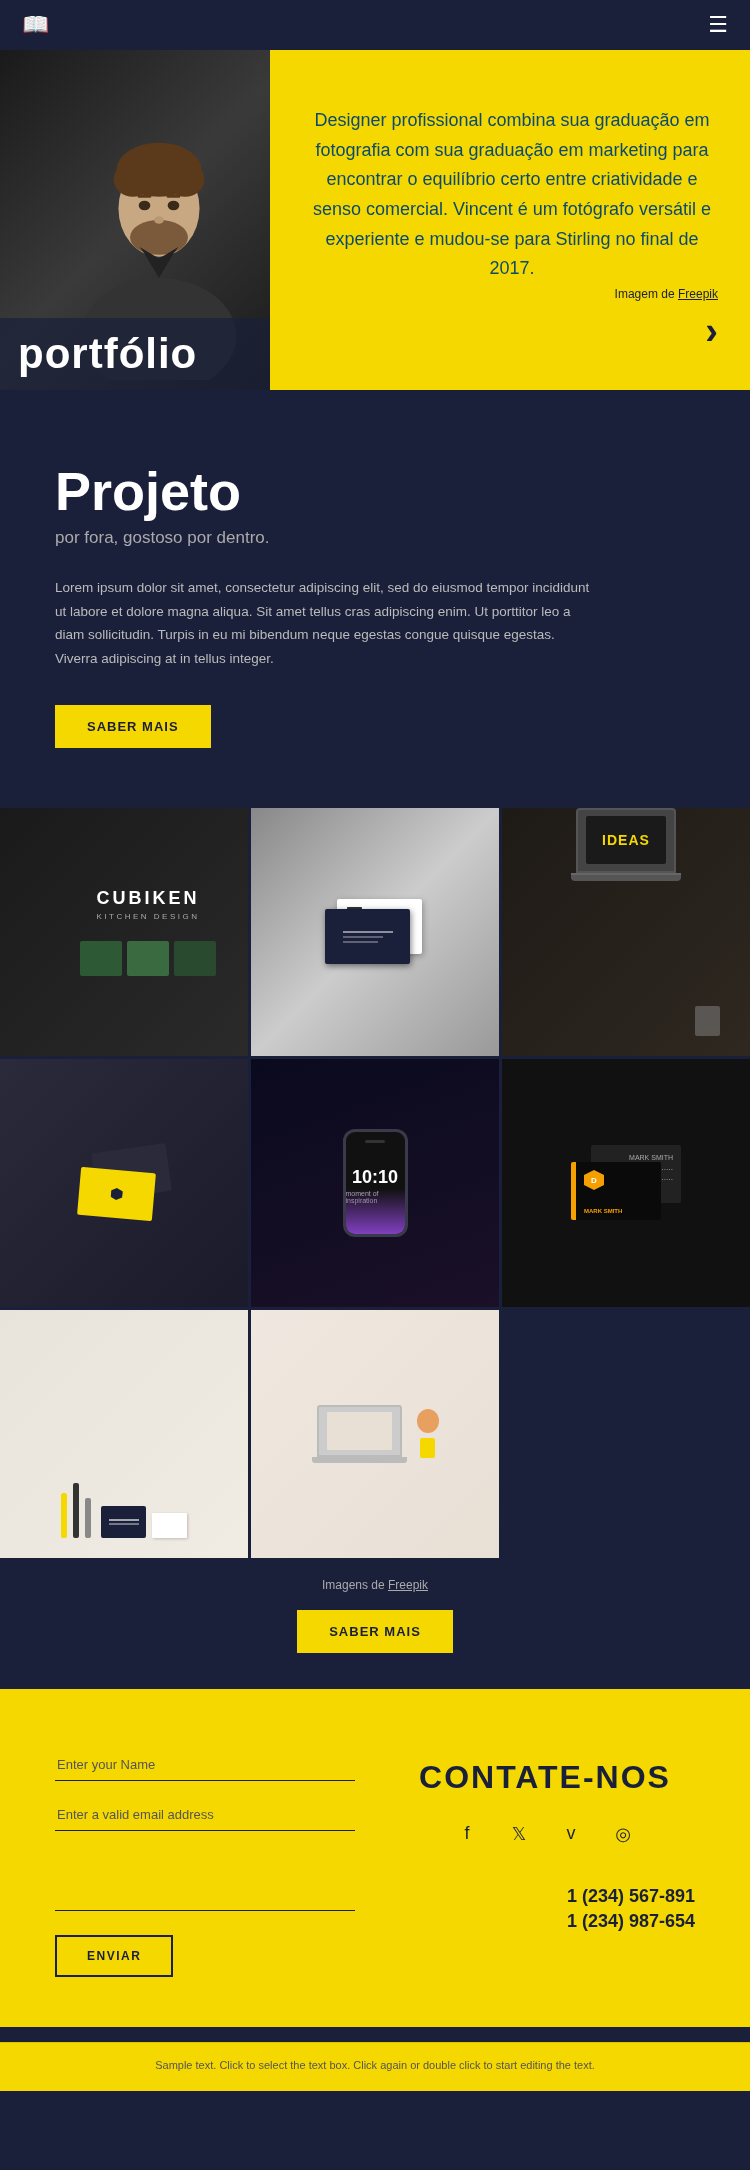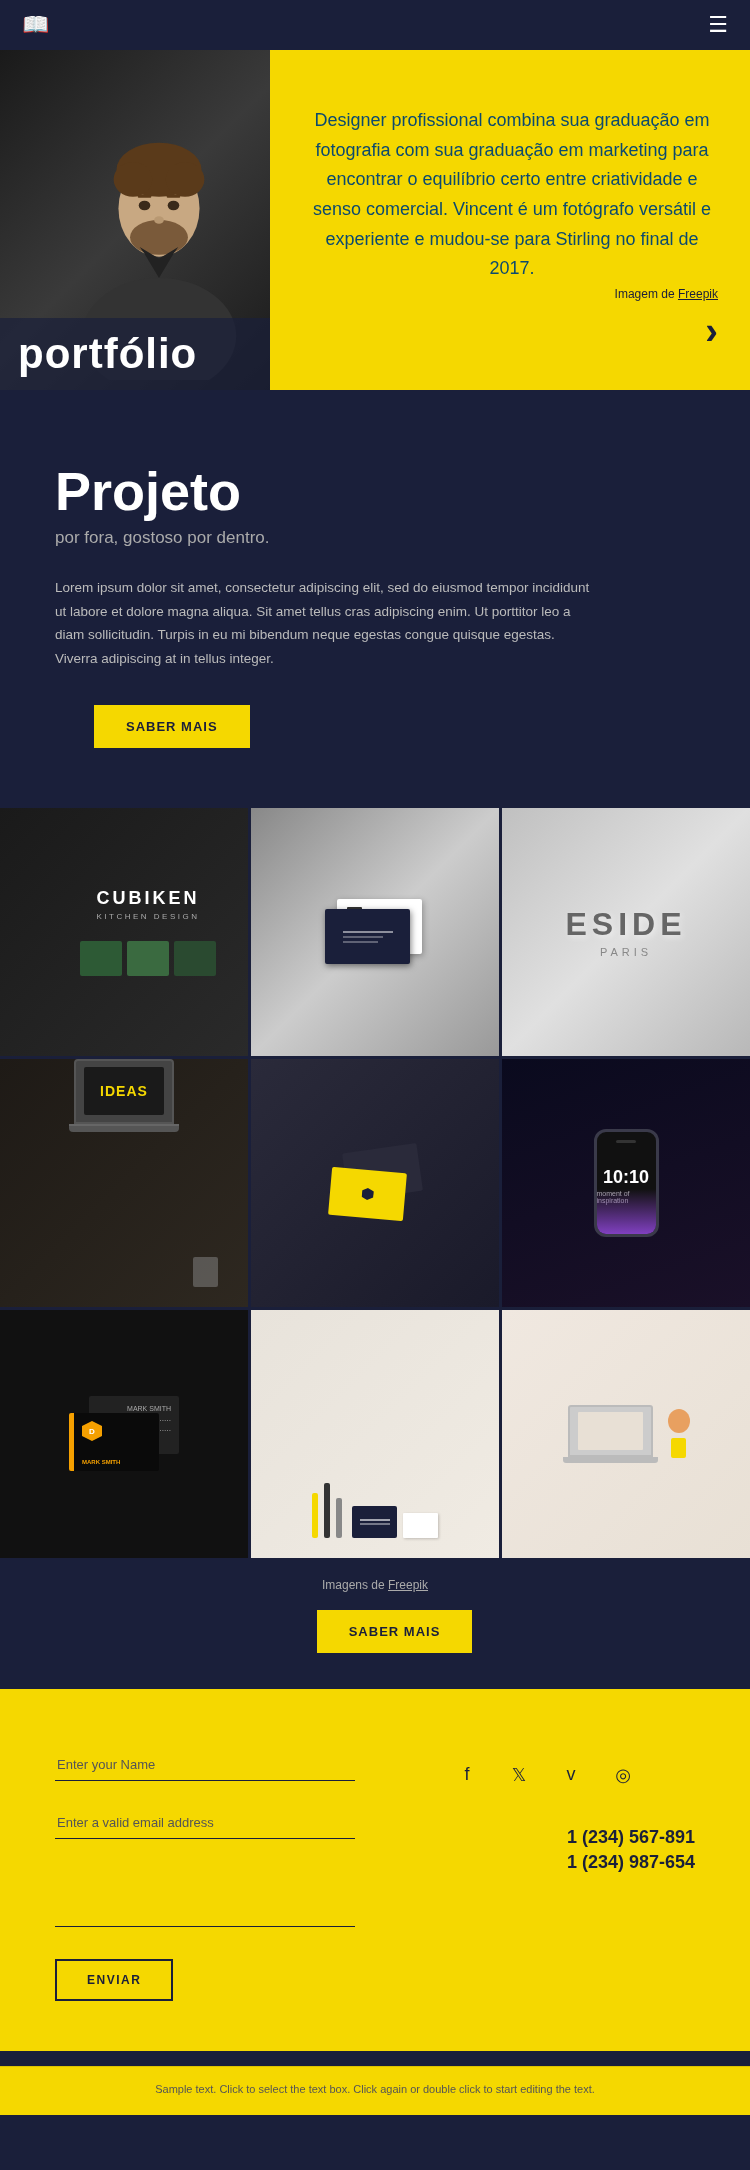--- a/index.html
+++ b/index.html
@@ -114,21 +114,20 @@
     .btn-yellow {
       background: #f5d800;
       color: #1a1f3a;
       border: none;
       padding: 14px 32px;
       font-size: 13px;
       font-weight: 700;
       letter-spacing: 1px;
       cursor: pointer;
       text-transform: uppercase;
-      margin-left: 39px;
     }
 
     
     .portfolio-grid {
       background: #1a1f3a;
       display: grid;
       grid-template-columns: repeat(3, 1fr);
       grid-template-rows: auto auto auto;
       gap: 3px;
       padding: 0;
@@ -178,21 +177,21 @@
     
     .contact-section {
       background: #f5d800;
       padding: 60px 55px 50px;
       display: flex;
       gap: 40px;
       align-items: flex-start;
     }
     .contact-left {
       flex: 1;
-      display: flex; flex-direction: column; gap: 26px;
+      display: flex; flex-direction: column; gap: 18px;
     }
     .contact-input {
       background: transparent;
       border: none;
       border-bottom: 1.5px solid #1a1f3a;
       padding: 8px 2px;
       font-size: 13px;
       color: #1a1f3a;
       outline: none;
       width: 100%;
@@ -358,26 +357,20 @@
           <div>
             <div style="width:50px; height:2px; background:rgba(255,255,255,0.5); margin:3px 0;"></div>
             <div style="width:40px; height:2px; background:rgba(255,255,255,0.3); margin:3px 0;"></div>
             <div style="width:35px; height:2px; background:rgba(255,255,255,0.3); margin:3px 0;"></div>
           </div>
         </div>
       </div>
     </div>
   </div>
 
-  <div class="grid-item gi-eside">
-    <div class="fill-grey-photo" style="flex-direction:column; background: linear-gradient(135deg, #c0c0c0, #e0e0e0, #b8b8b8);">
-      <div style="font-size:32px; font-weight:900; color:#666; letter-spacing:5px; text-shadow: 2px 2px 6px rgba(255,255,255,0.5);">ESIDE</div>
-      <div style="font-size:11px; color:#888; letter-spacing:4px; margin-top:3px;">PARIS</div>
-    </div>
-  </div>
 
   <div class="grid-item gi-ideas">
     <div style="width:100%; height:100%; background: linear-gradient(135deg, #1e1a16 0%, #2e2820 100%); display:flex; justify-content:flex-start; align-items:center; flex-direction:column;">
 
       <div style="position:relative; display:flex; flex-direction:column; align-items:center;">
         <div style="width:100px; height:65px; background:#444; border-radius:4px 4px 0 0; display:flex; justify-content:center; align-items:center; border: 2px solid #555;">
           <div style="width:80px; height:48px; background:#1a1a1a; border-radius:2px; display:flex; justify-content:center; align-items:center;">
             <span style="font-size:14px; font-weight:900; color:#f5d800; letter-spacing:1px;">IDEAS</span>
           </div>
         </div>
@@ -469,20 +462,21 @@
 </div>
 
 <section class="contact-section">
   <div class="contact-left">
     <input class="contact-input" type="text" placeholder="Enter your Name" style="">
     <input class="contact-input" type="email" placeholder="Enter a valid email address" style="">
     <textarea class="contact-textarea" rows="3" style=""></textarea>
     <button class="btn-dark">ENVIAR</button>
   </div>
   <div class="contact-right">
+    <h2 class="contact-title">CONTATE-NOS</h2>
     <div class="social-icons">
       <div class="social-icon">f</div>
       <div class="social-icon">𝕏</div>
       <div class="social-icon">v</div>
       <div class="social-icon">◎</div>
     </div>
     <div class="contact-phones">
       <div class="contact-phone">1 (234) 567-891</div>
       <div class="contact-phone">1 (234) 987-654</div>
     </div>

